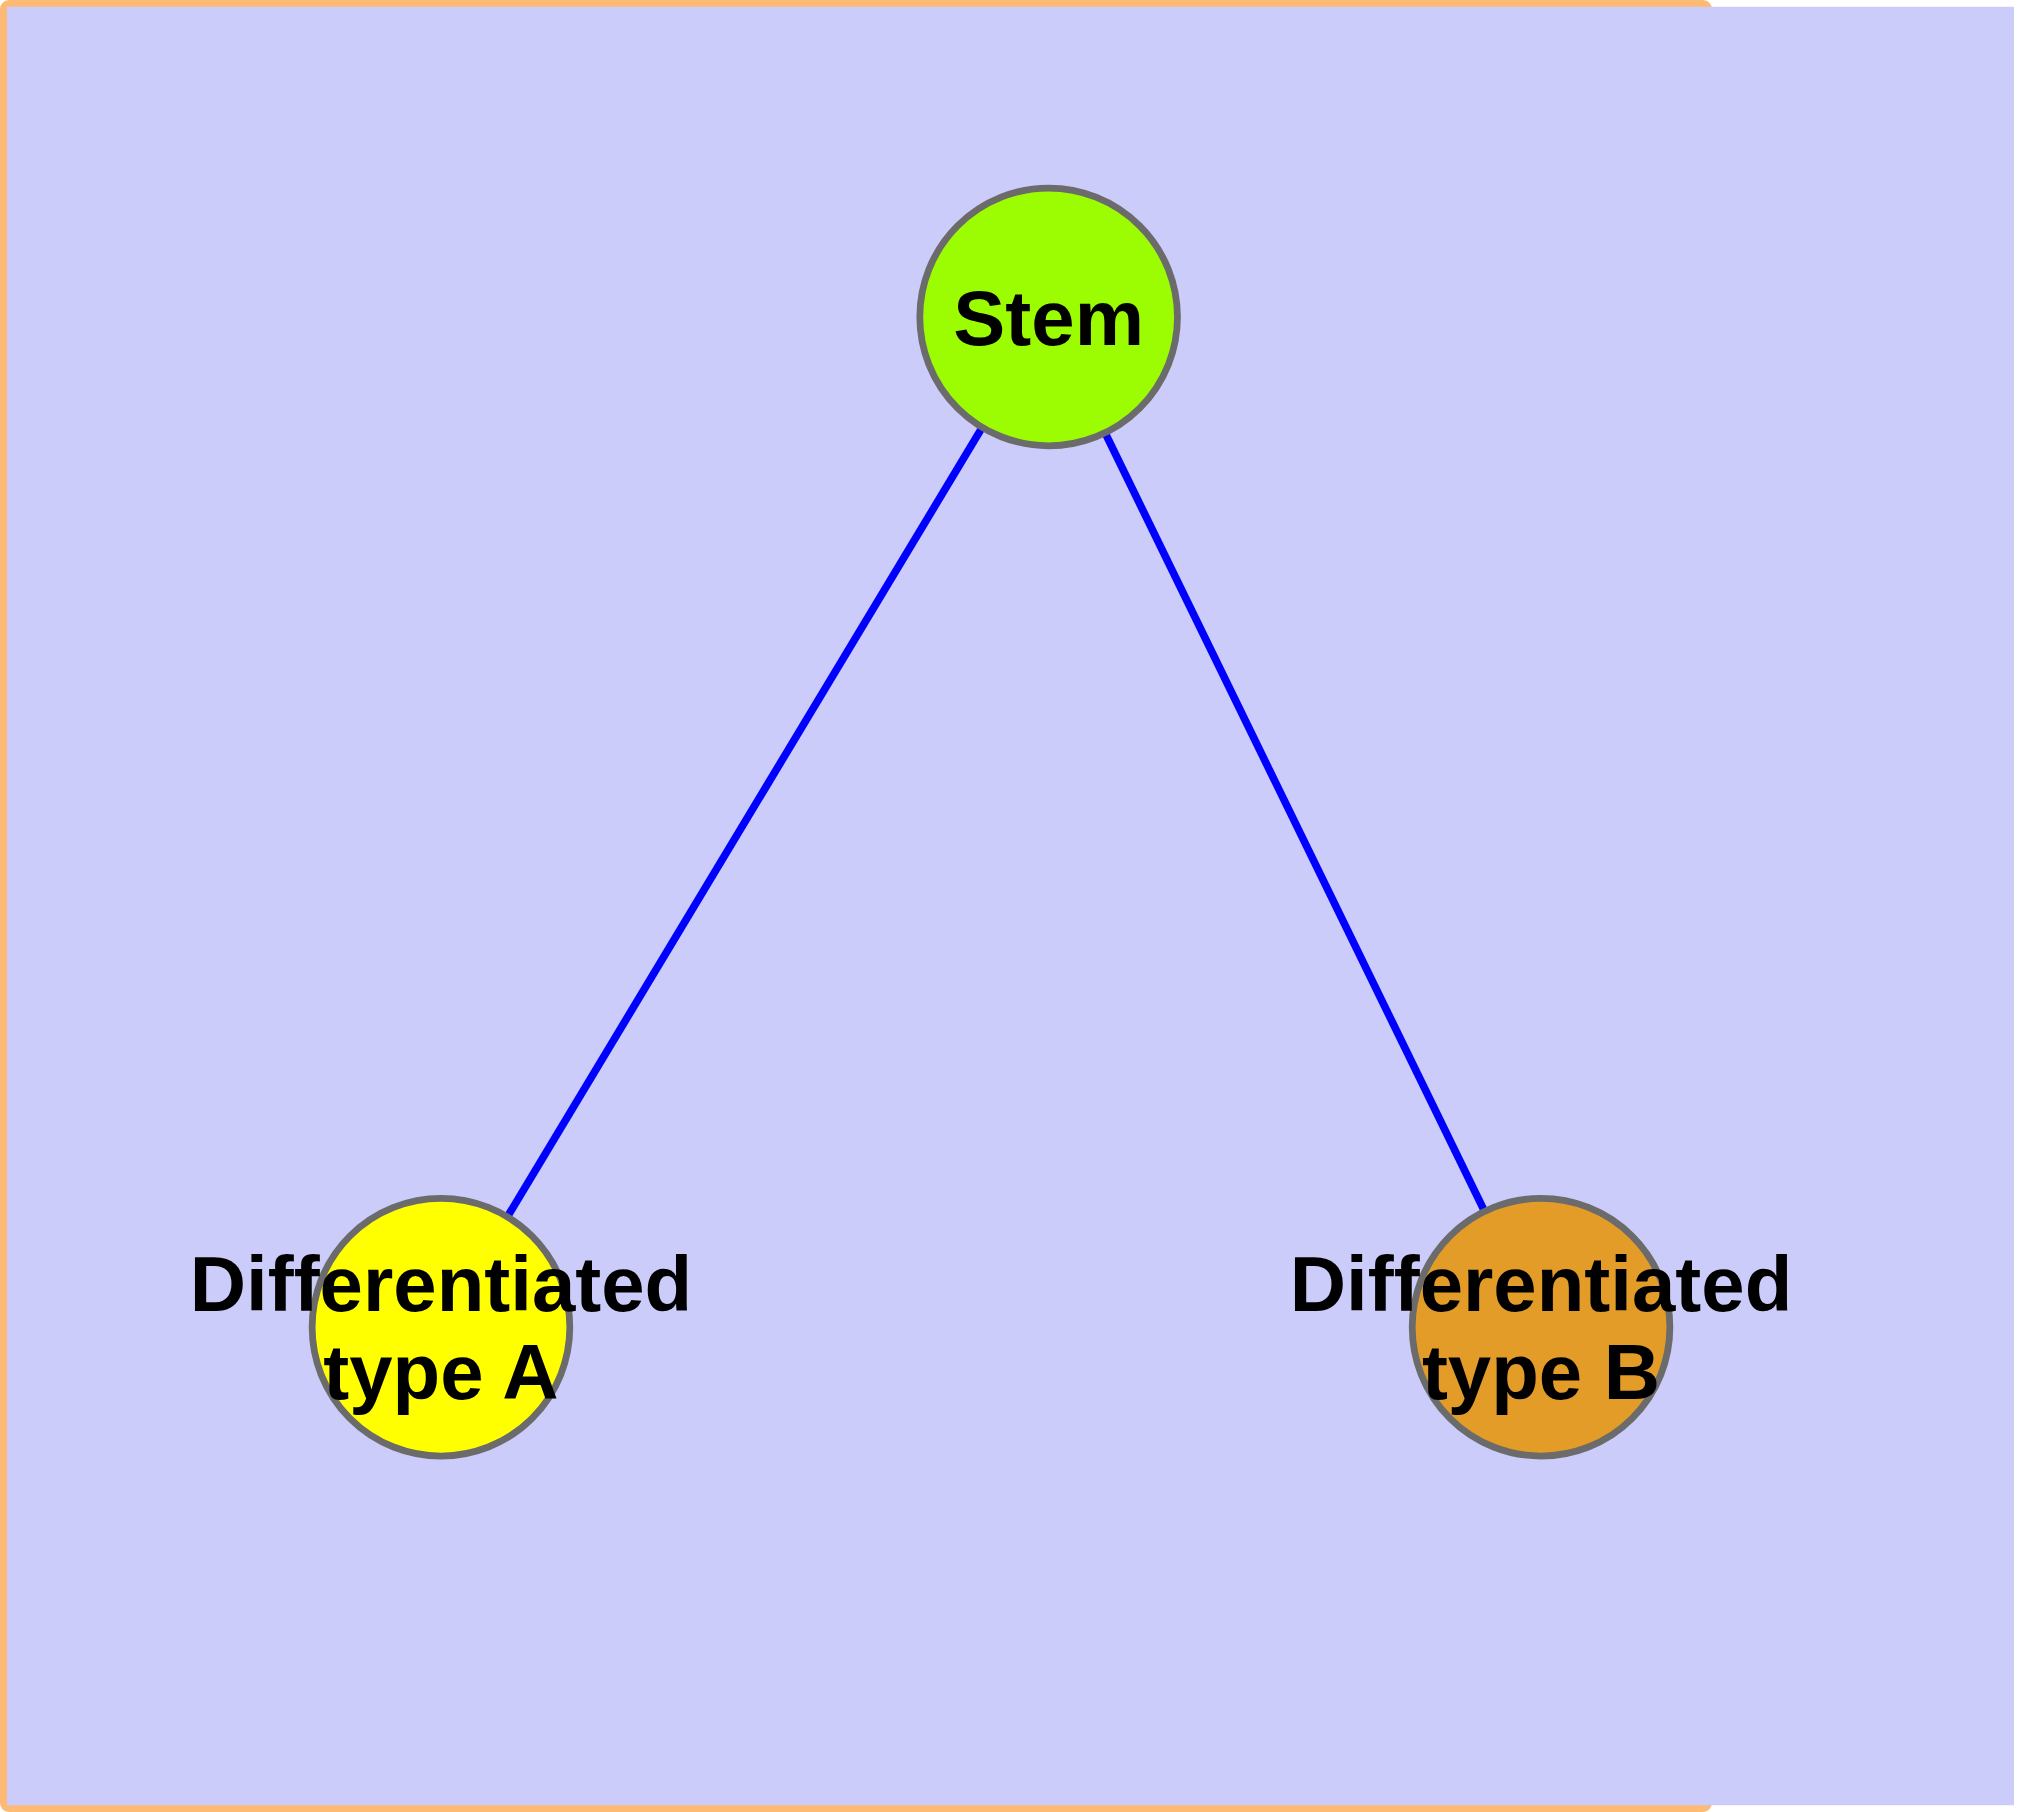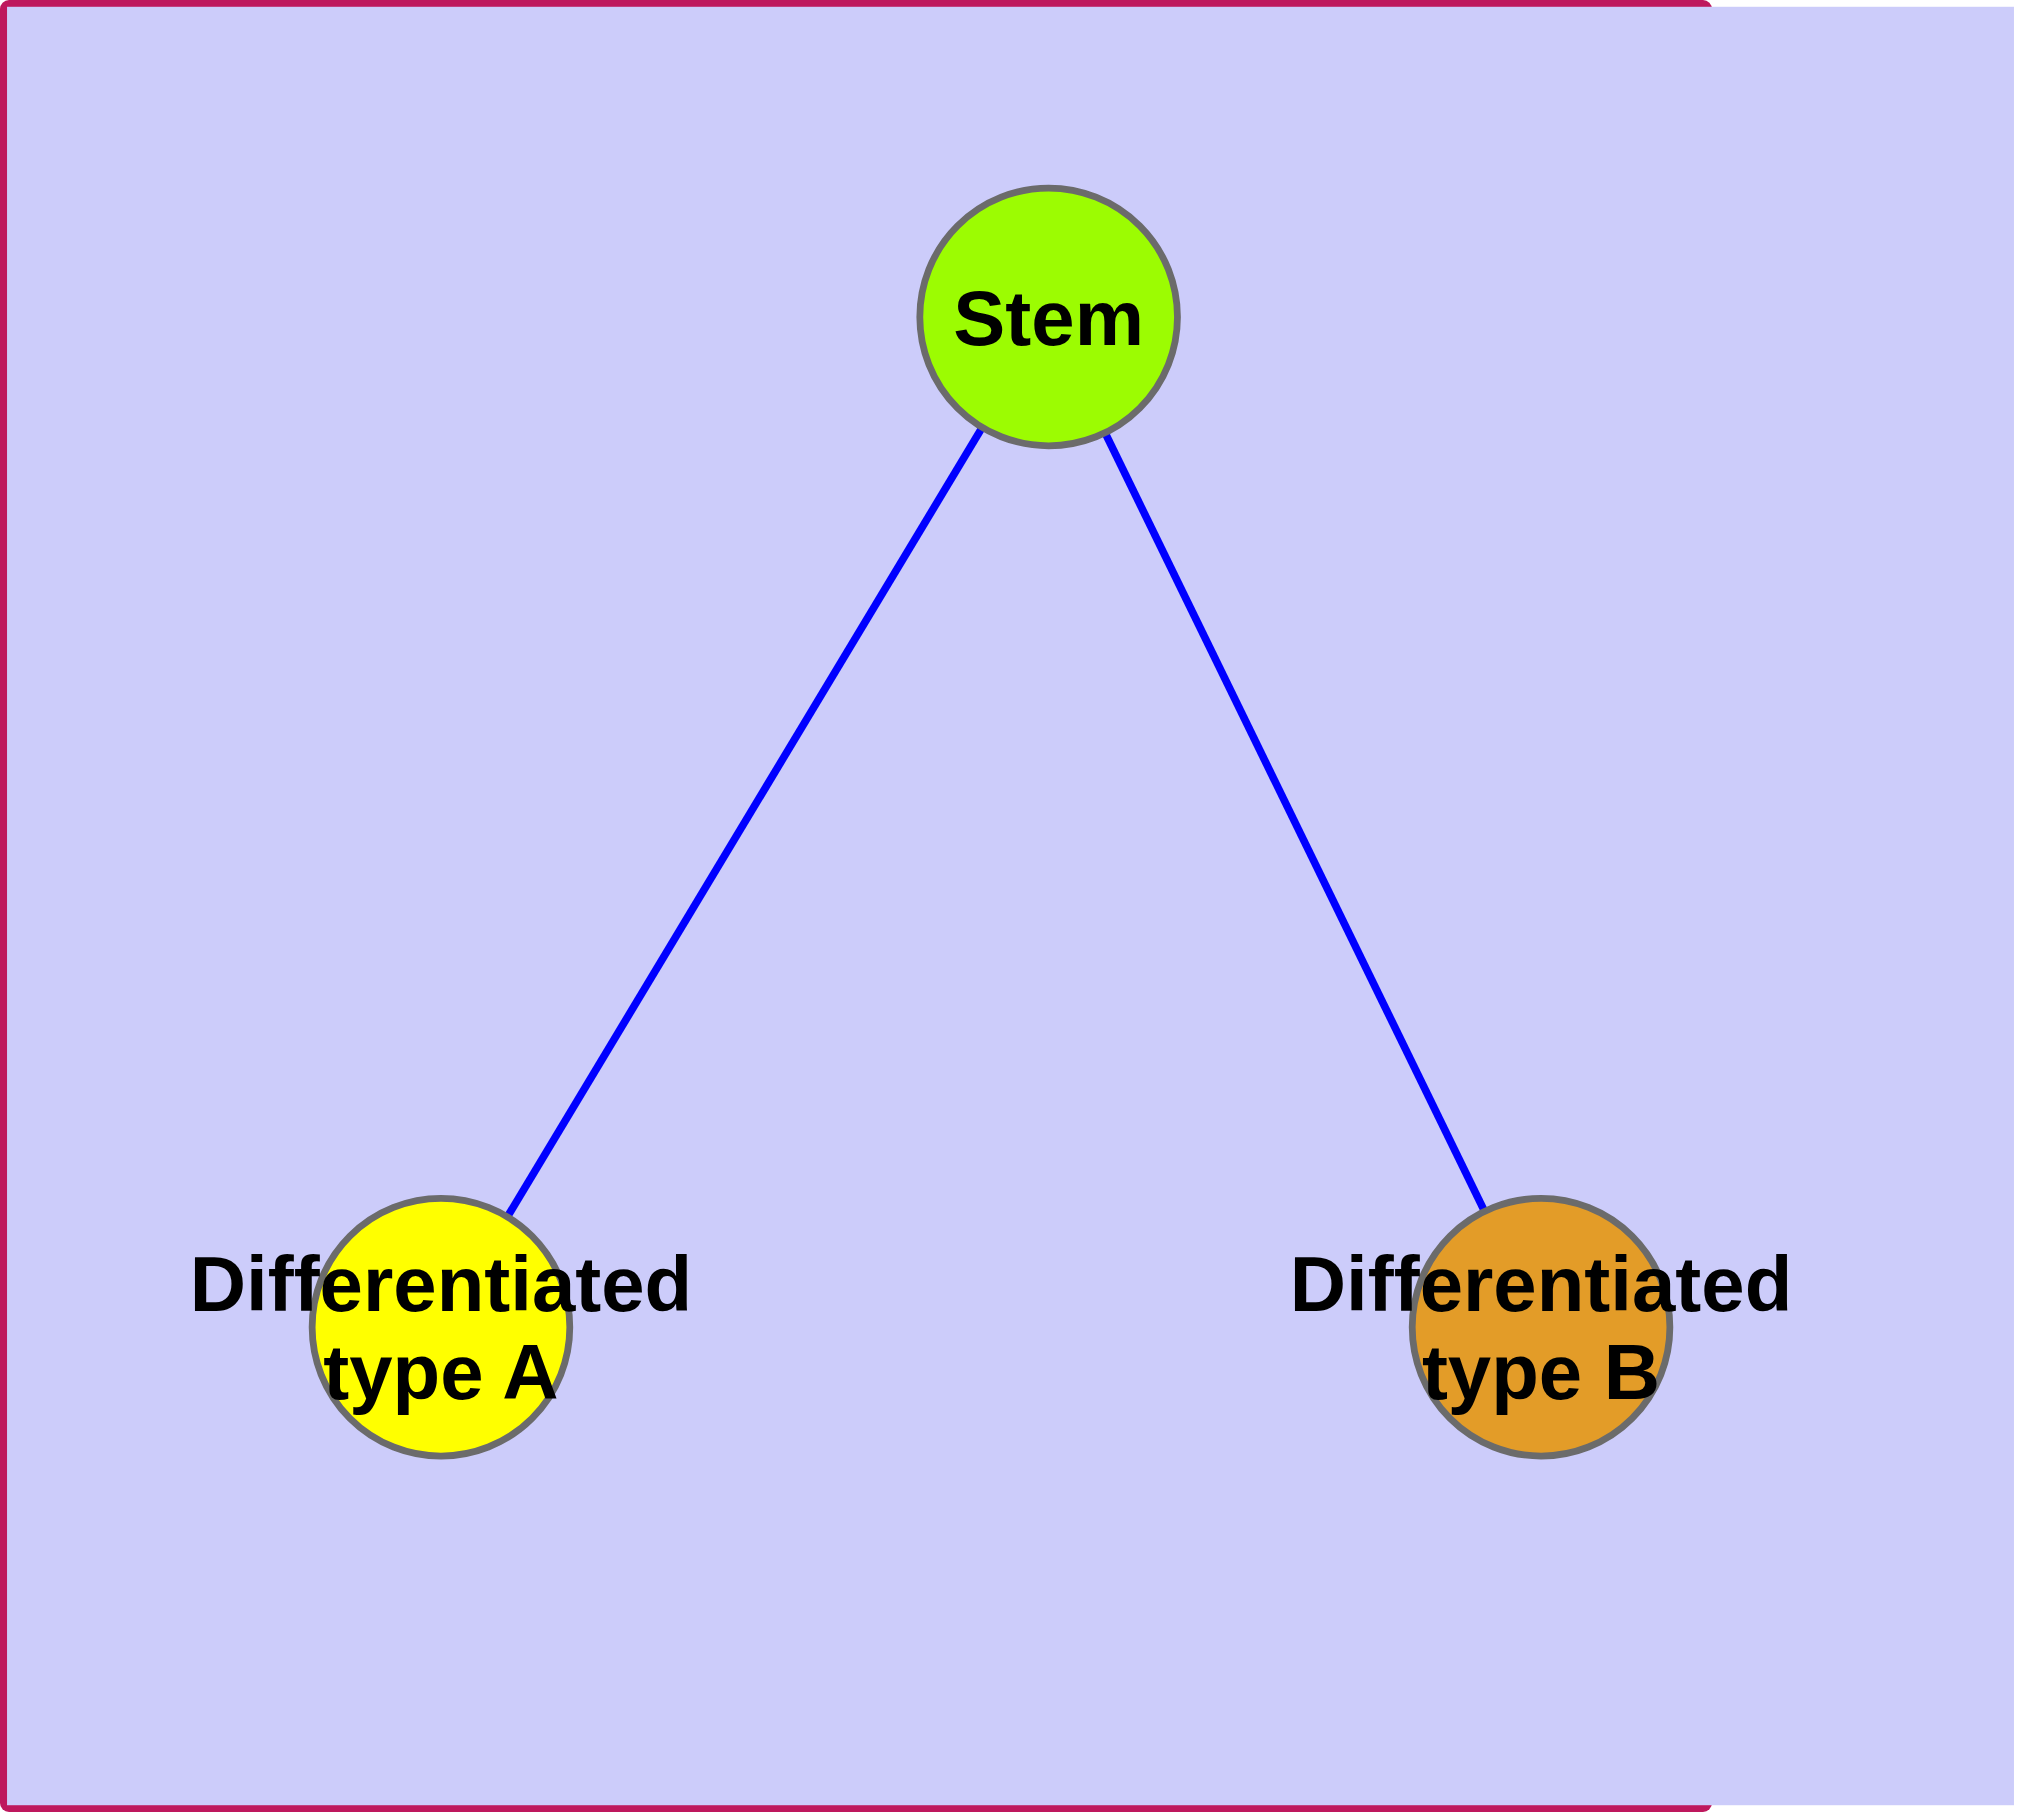--- a/index.html
+++ b/index.html
@@ -11,21 +11,21 @@
   body {
     width: 2021px;
     height: 1812px;
     overflow: hidden;
     font-family: "Liberation Sans", sans-serif;
   }
   #canvas {
     position: relative;
     width: 1712px;
     height: 1812px;
-    background: #be185d;
+    background: #fdba74;
     border-radius: 9px;
   }
   #graph-svg {
     position: absolute;
     top: 0;
     left: 0;
     width: 2021px;
     height: 1812px;
     display: block;
   }

